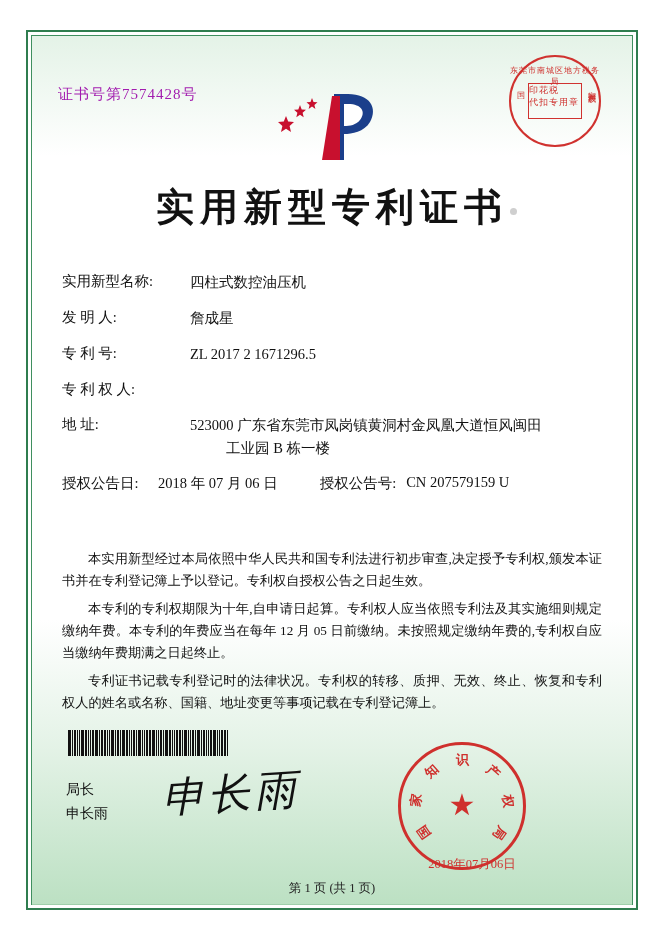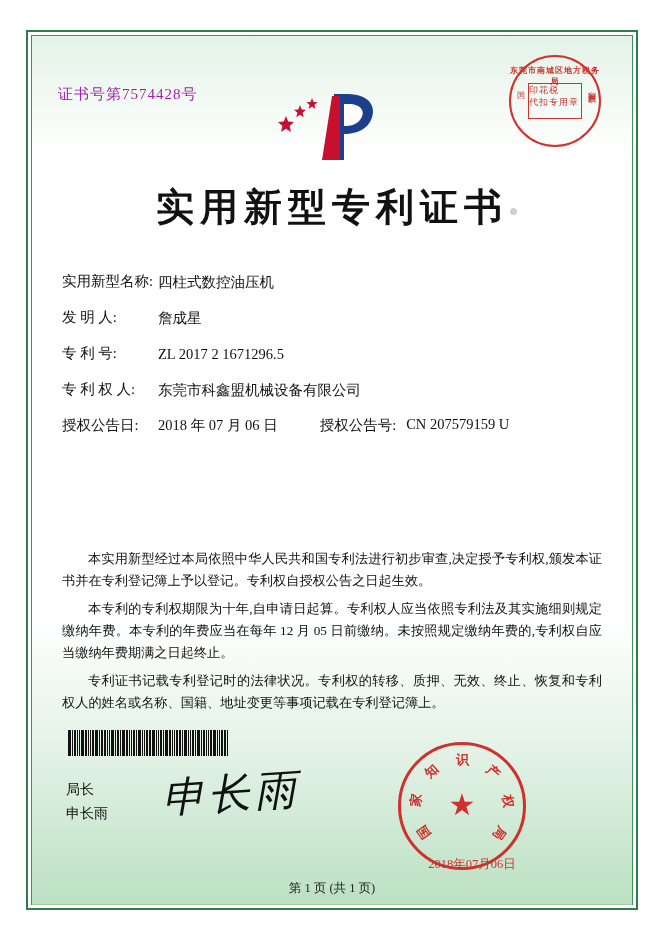--- a/index.html
+++ b/index.html
@@ -106,21 +106,21 @@
     white-space: nowrap;
   }
   .seal-top .arc-top, .seal-top .arc-bottom {
     position: absolute;
     width: 92px;
     text-align: center;
     color: #cf302d;
     font-size: 8px;
     letter-spacing: 1px;
   }
-  .seal-top .arc-top { top: 10px; left:0;font-weight:bold; }
+  .seal-top .arc-top { top: 10px; left:0; }
   .seal-top .side-l, .seal-top .side-r {
     position: absolute;
     top: 30px;
     color: #cf302d;
     font-size: 8px;
     writing-mode: vertical-rl;
     letter-spacing: 1px;
   }
   .seal-top .side-l { left: 5px; }
   .seal-top .side-r { right: 5px; }
@@ -154,20 +154,21 @@
   }
   .field-label {
     width: 96px;
     flex: 0 0 96px;
     letter-spacing: 0px;
     white-space: nowrap;
   }
   .field-value {
     flex: 1;
     line-height: 20px;
+    margin-left: 32px;
   }
   .field-value .line2 {
     display: block;
     margin-left: 36px;
     margin-top: 3px;
   }
   .row-inline {
     display: flex;
     align-items: flex-start;
     margin-bottom: 18px;
@@ -354,23 +355,29 @@
     </div>
 
     <div class="field-row">
       <div class="field-label">专 利 号:</div>
       <div class="field-value">ZL 2017 2 1671296.5</div>
     </div>
 
 
     <div class="field-row">
       <div class="field-label">专 利 权 人:</div>
-      <div class="field-value">东莞市科鑫盟机械设备有限公司</div>
-    </div>
-
+    </div>
+
+    <div class="field-row">
+      <div class="field-label">地    址:</div>
+      <div class="field-value">
+        <span>523000 广东省东莞市凤岗镇黄洞村金凤凰大道恒风闽田</span>
+        <span class="line2">工业园 B 栋一楼</span>
+      </div>
+    </div>
 
     <div class="row-inline">
       <div class="field-label">授权公告日:</div>
       <div>2018 年 07 月 06 日</div>
       <div class="seg2">
         <div class="field-label">授权公告号:</div>
         <div>CN 207579159 U</div>
       </div>
     </div>
 

